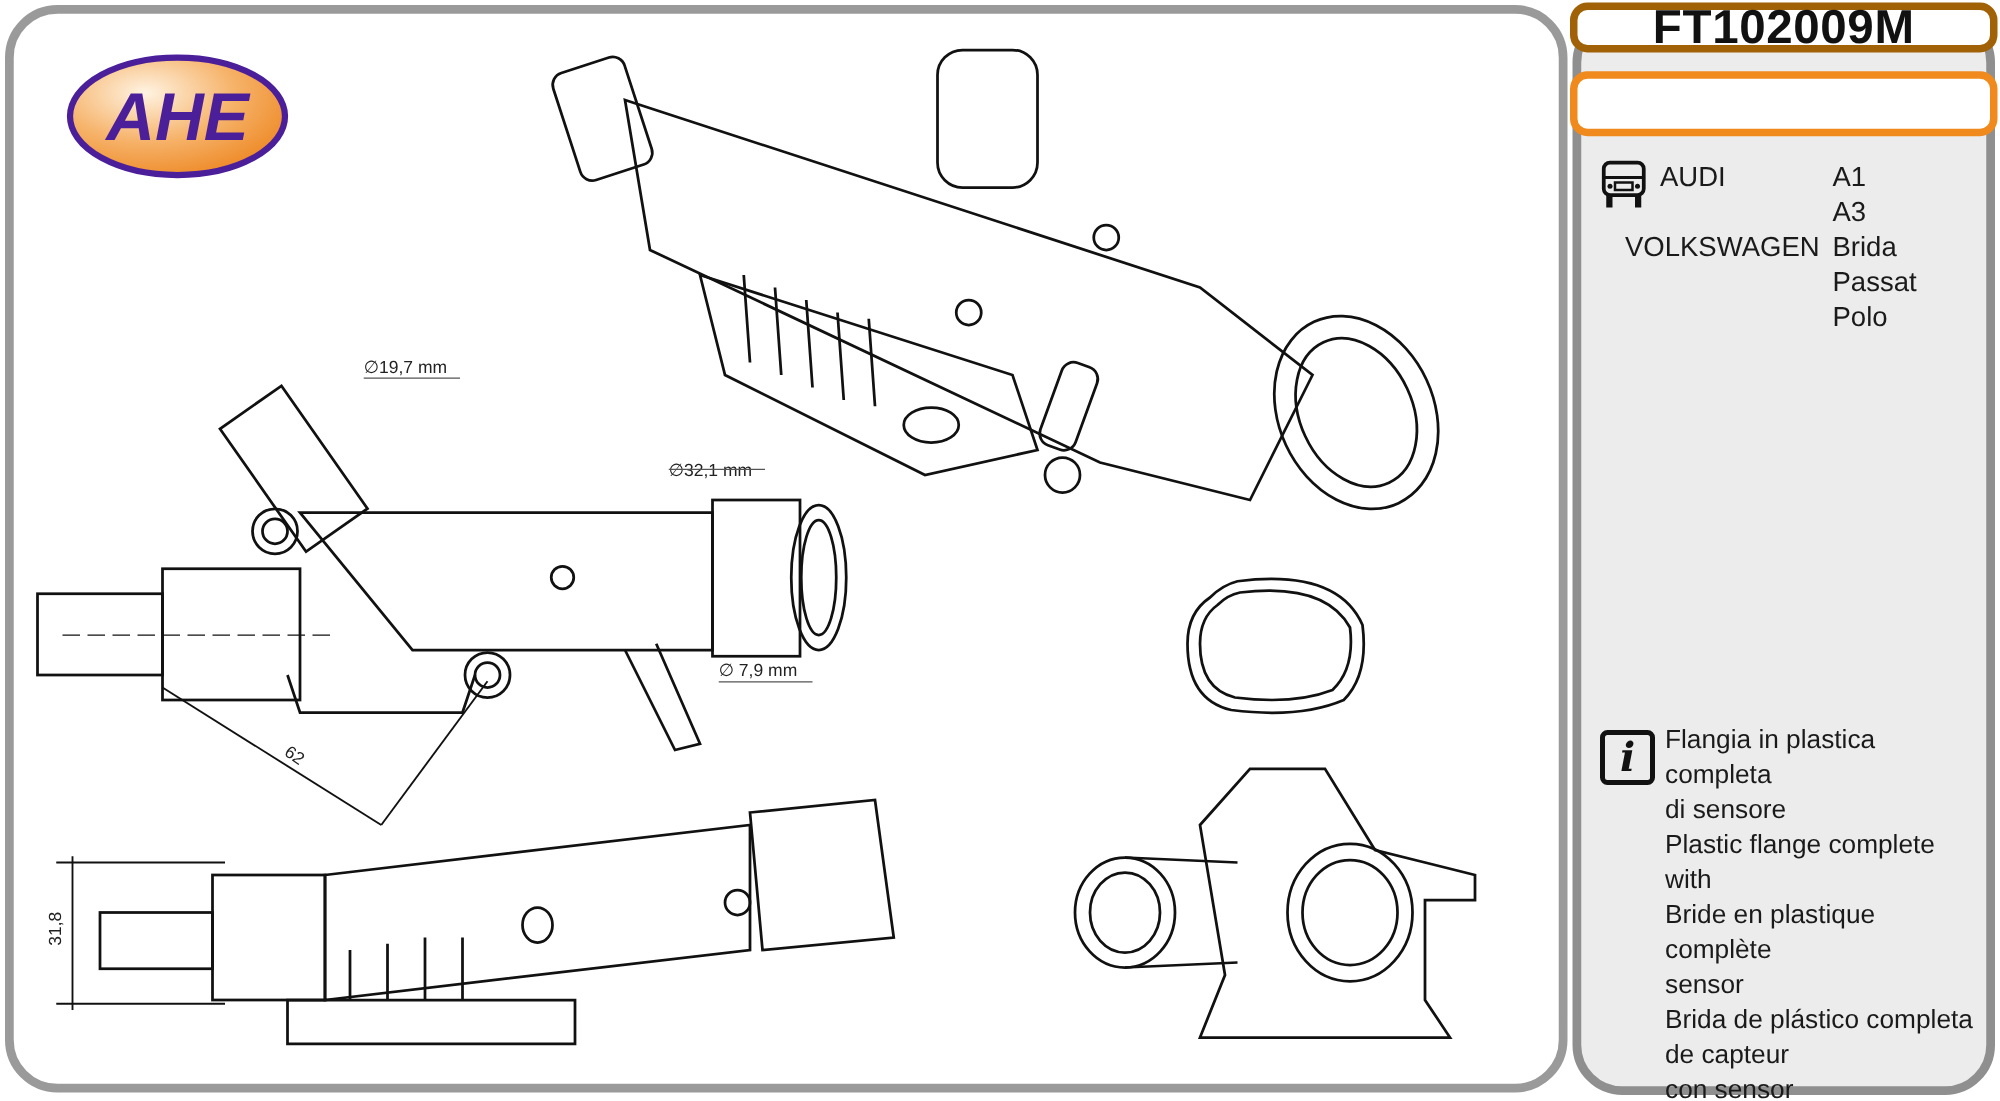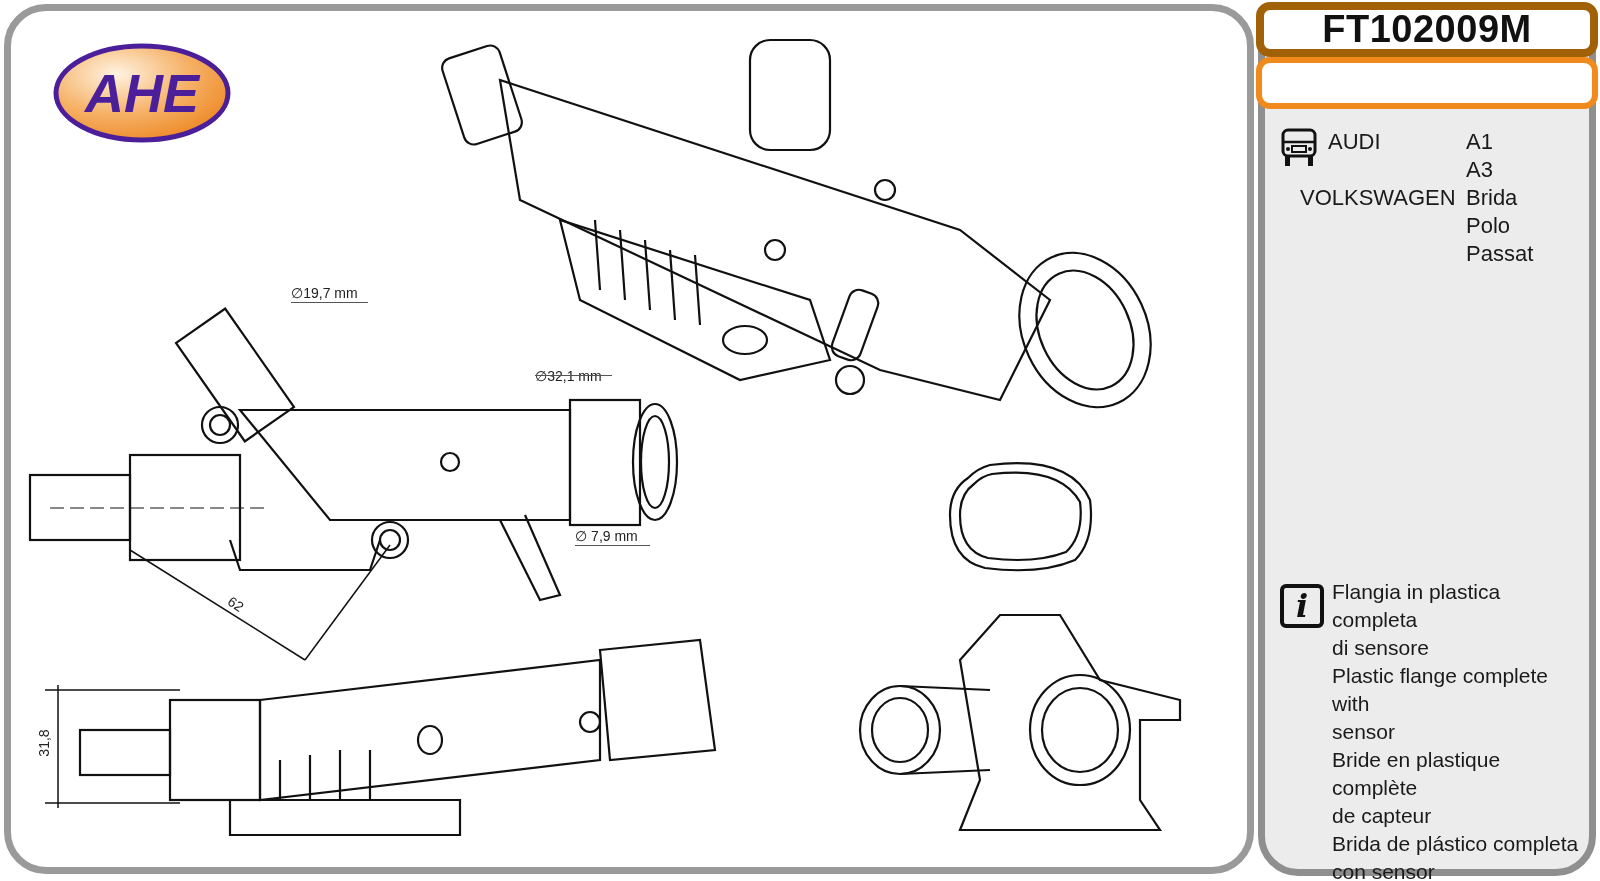--- a/index.html
+++ b/index.html
@@ -1,19 +1,19 @@
 <!DOCTYPE html>
 <html><head>
 <meta charset="utf-8">
 <style>
   html,body{margin:0;padding:0;background:#fff;}
   body{width:1600px;height:881px;position:relative;overflow:hidden;font-family:"Liberation Sans",sans-serif;}
   .drawing-panel{position:absolute;left:4px;top:4px;width:1250px;height:870px;border:7px solid #9a9a9a;border-radius:42px;box-sizing:border-box;background:#fff;}
   .side-panel{position:absolute;left:1258px;top:10px;width:338px;height:866px;border:7px solid #8f8f8f;border-radius:40px;box-sizing:border-box;background:#ececec;}
-  .code-box{position:absolute;left:1256px;top:2px;width:342px;height:55px;border:8px solid #a16207;border-radius:14px;box-sizing:border-box;background:#fff;display:flex;align-items:center;justify-content:center;}
+  .code-box{position:absolute;left:1256px;top:2px;width:342px;height:40px;border:6px solid #a16207;border-radius:14px;box-sizing:border-box;background:#fff;display:flex;align-items:center;justify-content:center;}
   .code-box span{font-weight:bold;font-size:38px;color:#111;letter-spacing:0.5px;}
   .sub-box{position:absolute;left:1256px;top:57px;width:342px;height:52px;border:6px solid #f08a1c;border-radius:14px;box-sizing:border-box;background:#fff;}
   .apps{position:absolute;left:1280px;top:128px;width:300px;font-size:22px;color:#1a1a1a;}
   .app-row{display:flex;height:28px;line-height:28px;gap:36px;}
   .app-make{width:150px;padding-left:48px;box-sizing:border-box;}
   .app-model{flex:1;}
   .car-icon{position:absolute;left:0;top:0;width:38px;height:40px;}
   .info{position:absolute;left:1280px;top:578px;width:310px;font-size:21px;color:#1a1a1a;line-height:28px;}
   .info-icon{position:absolute;left:0;top:6px;width:44px;height:44px;border:4px solid #111;border-radius:6px;box-sizing:border-box;display:flex;align-items:center;justify-content:center;font-family:"DejaVu Serif",serif;font-style:italic;font-weight:bold;font-size:32px;color:#111;}
   .info-text{padding-left:52px;}
@@ -64,38 +64,38 @@
   <div class="app-row">
     <span class="app-make"></span>
     <span class="app-model">A3</span>
   </div>
   <div class="app-row">
     <span class="app-make" style="padding-left:20px;width:150px">VOLKSWAGEN</span>
     <span class="app-model">Brida</span>
   </div>
   <div class="app-row">
     <span class="app-make"></span>
-    <span class="app-model">Polo</span>
+    <span class="app-model">Passat</span>
   </div>
   <div class="app-row">
     <span class="app-make"></span>
-    <span class="app-model">Passat</span>
+    <span class="app-model">Polo</span>
   </div>
 </div>
 
 <div class="info">
   <div class="info-icon">i</div>
   <div class="info-text">
     <div>Flangia in plastica completa</div>
     <div>di sensore</div>
     <div>Plastic flange complete with</div>
+    <div>Bride en plastique complète</div>
     <div>sensor</div>
-    <div>Bride en plastique complète</div>
+    <div>Brida de plástico completa</div>
     <div>de capteur</div>
-    <div>Brida de plástico completa</div>
     <div>con sensor</div>
   </div>
 </div>
 
 <svg class="drw" width="1240" height="881" fill="none" stroke="#111" stroke-width="2.2">
 
   <g>
     <rect x="452" y="50" width="60" height="90" rx="10" transform="rotate(-18 482 95)"></rect>
     <path d="M500 80 L960 230 L1050 300 L1000 400 L880 370 L520 200 Z"></path>
     <ellipse cx="1085" cy="330" rx="62" ry="80" transform="rotate(-25 1085 330)"></ellipse>

